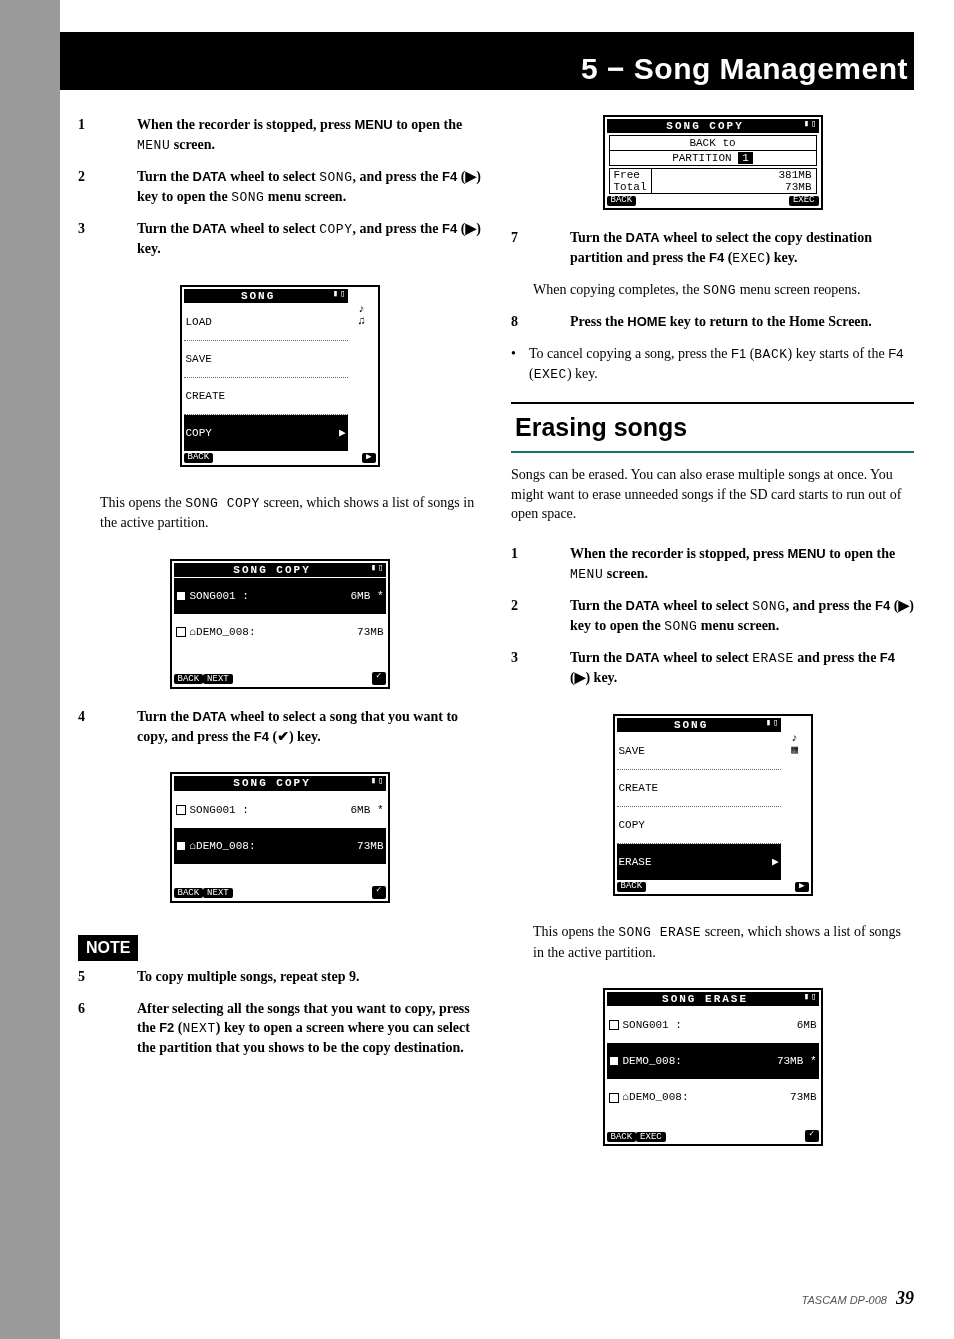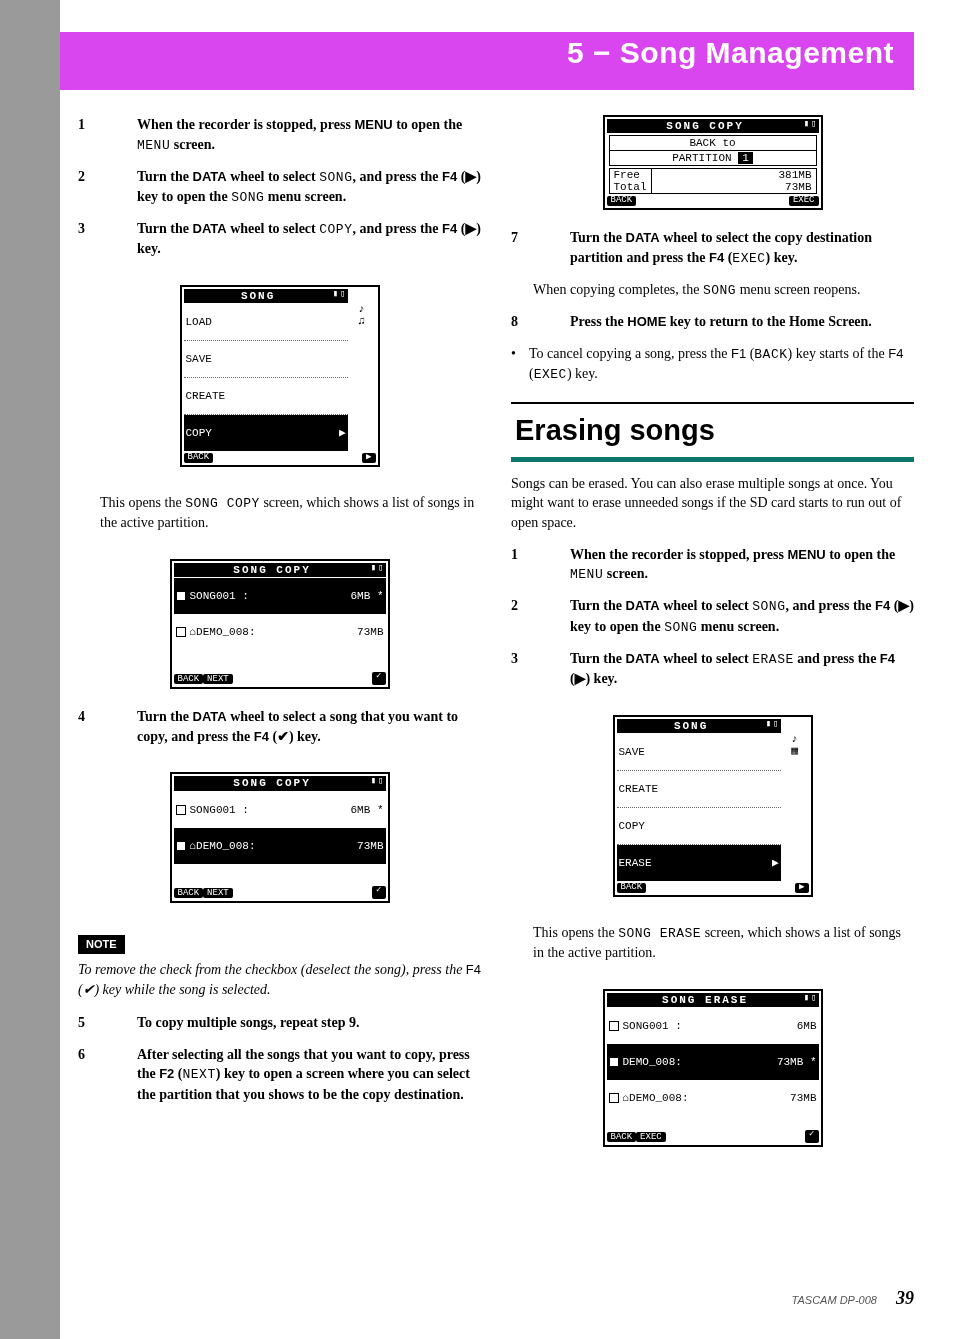--- a/index.html
+++ b/index.html
@@ -20,25 +20,25 @@
     width: 60px;
     height: 100%;
     background: #9a9a9a;
   }
   .header-band {
     position: absolute;
     left: 60px;
     top: 32px;
     right: 40px;
     height: 58px;
-    background: #d946ef;
-    display: flex;
-    align-items: flex-start;
+    background: #000000;
+    display: flex;
+    align-items: flex-end;
     justify-content: flex-end;
-    padding-right: 20px;
+    padding-right: 6px;
   }
   .header-title {
     color: #fff;
     font-family: Arial, Helvetica, sans-serif;
     font-weight: bold;
     font-size: 30px;
     letter-spacing: 0.5px;
   }
   .content {
     position: absolute;
@@ -60,21 +60,21 @@
     width: 22px;
     flex-shrink: 0;
   }
   .step-body {
     flex: 1;
   }
   .bold { font-weight: bold; margin-left: 37px; }
   .mono { font-family: 'Courier New', monospace; font-size: 13px; letter-spacing: 0.5px; }
   .sans { font-family: Arial, Helvetica, sans-serif; font-size: 13px; }
   .para { margin: 8px 0 12px 22px; }
-  .para-nolist { margin: 8px 0 12px 0; }
+  .para-nolist { margin: 8px 0 20px 0; }
   .screen-img {
     margin: 14px auto 18px auto;
     display: block;
   }
   .screen-wrap { text-align: center; }
   .lcd {
     display: inline-block;
     background: #fff;
     border: 2px solid #000;
     padding: 2px;
@@ -110,36 +110,36 @@
     color: #fff;
     padding: 0 4px;
     font-size: 9px;
     border-radius: 2px;
   }
   .note-label {
     display: inline-block;
     background: #000;
     color: #fff;
     font-family: Arial, Helvetica, sans-serif;
-    font-size: 11px;
+    font-size: 16px;
     font-weight: bold;
     padding: 2px 8px;
     margin-top: 14px;
     margin-bottom: 6px;
   }
   .note-text {
     font-style: italic;
     margin-bottom: 14px;
   }
   .section-heading {
     font-family: Arial, Helvetica, sans-serif;
     font-weight: bold;
-    font-size: 29px;
+    font-size: 25px;
     border-top: 2px solid #000;
-    border-bottom: 5px solid #0f766e;
+    border-bottom: 2px solid #0f766e;
     padding: 6px 4px;
     margin: 18px 0 12px 0;
   }
   .bullet {
     display: flex;
     margin: 10px 0 12px 0;
   }
   .bullet-dot {
     width: 18px;
     flex-shrink: 0;
@@ -152,21 +152,21 @@
     font-size: 11px;
     font-style: italic;
     color: #555;
   }
   .footer .pagenum {
     font-family: Georgia, serif;
     font-style: italic;
     font-weight: bold;
     font-size: 18px;
     color: #000;
-    margin-left: 16px;
+    margin-left: 6px;
   }
   .lcd-icon {
     float: right;
     font-size: 9px;
   }
   .checkbox {
     display: inline-block;
     width: 10px;
     height: 10px;
     border: 1px solid #000;
@@ -296,23 +296,20 @@
           </div>
         <div style="height:20px"></div>
         <div class="lcd-foot">
           <span><span class="lcd-btn">BACK</span><span class="lcd-btn">NEXT</span></span>
           <span class="lcd-btn">✓</span>
         </div>
       </div>
     </div>
 
     <div class="note-label">NOTE</div>
-    <div class="note-text">
-      <span>To remove the check from the checkbox (deselect the song), press the </span><span class="sans" style="font-style:normal">F4</span><span> (✔) key while the song is selected.</span>
-    </div>
 
     <div class="step">
       <div class="step-num">5</div>
       <div class="step-body bold">To copy multiple songs, repeat step 9.</div>
     </div>
 
     <div class="step">
       <div class="step-num">6</div>
       <div class="step-body bold">
         <span>After selecting all the songs that you want to copy, press the </span><span class="sans">F2</span><span> (</span><span class="mono" style="font-weight:normal">NEXT</span><span>) key to open a screen where you can select the partition that you shows to be the copy destination.</span>

